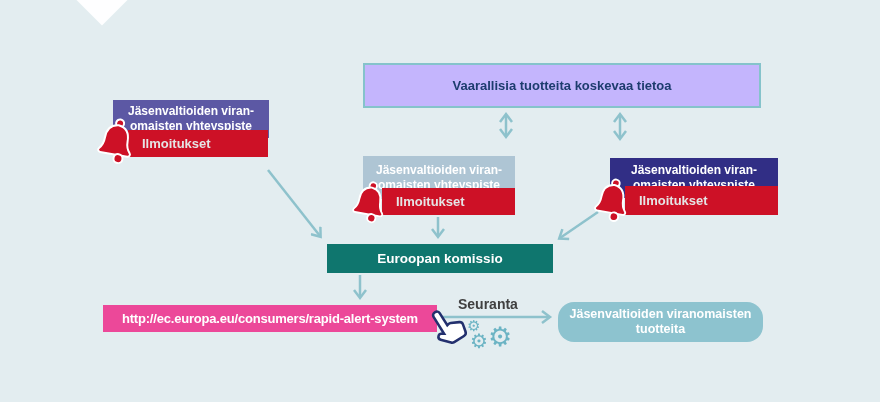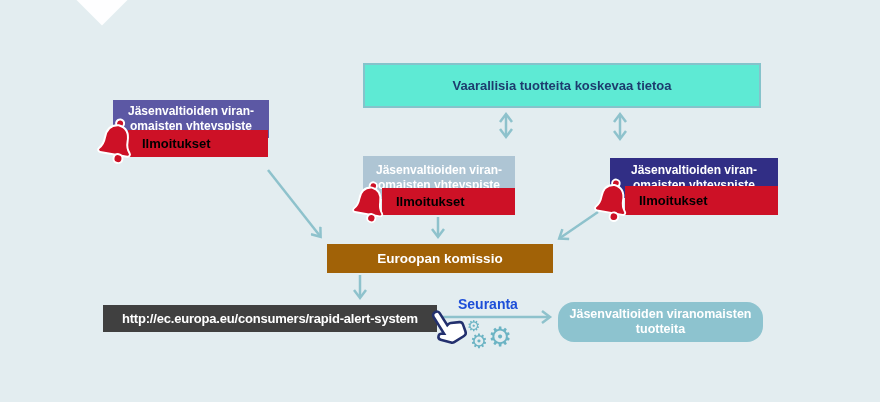--- a/index.html
+++ b/index.html
@@ -14,48 +14,48 @@
   }
   .arrows{position:absolute; left:0; top:0;}
   .arrows line{stroke:#8ec2cc; stroke-width:2.5;}
   .box{
     position:absolute; display:flex; flex-direction:column;
     align-items:center; justify-content:center; text-align:center;
     box-sizing:border-box;
   }
   .top-box{
     left:363px; top:63px; width:398px; height:45px;
-    background:#5eead4; border:2px solid #85c3cb;
+    background:#c4b5fd; border:2px solid #85c3cb;
     color:#1d3c6e; font-size:13px; font-weight:600; line-height:15px;
   }
   .cp{color:#ffffff; font-weight:bold; font-size:12px; line-height:15px;margin-top:16px;}
   .cp-left{left:113px; top:84px; width:156px; height:38px; background:#5c58a4;}
   .cp-middle{left:363px; top:140px; width:152px; height:43px; background:#aec5d4;}
   .cp-right{left:610px; top:142px; width:168px; height:40px; background:#312e85;}
   .badge{
     position:absolute; display:flex; align-items:center;
-    background:#cd1126; color:#000000; font-weight:bold; font-size:13px;
+    background:#cd1126; color:#e5e5e5; font-weight:bold; font-size:13px;
     box-sizing:border-box; padding-left:14px;
   }
   .badge-left{left:128px; top:130px; width:140px; height:27px;}
   .badge-middle{left:382px; top:188px; width:133px; height:27px;}
   .badge-right{left:625px; top:186px; width:153px; height:29px;}
   .bell{position:absolute; overflow:visible;}
   .commission{
     left:327px; top:244px; width:226px; height:29px;
-    background:#a16207; color:#ffffff; font-size:13.5px; font-weight:bold;
+    background:#0f766e; color:#ffffff; font-size:13.5px; font-weight:bold;
   }
   .url-box{
     left:103px; top:305px; width:334px; height:27px;
-    background:#404040; color:#ffffff; font-size:13px; font-weight:bold;
+    background:#ec4899; color:#ffffff; font-size:13px; font-weight:bold;
     letter-spacing:-0.2px; cursor:pointer;
   }
   .seuranta{
     position:absolute; left:458px; top:296px;
-    color:#1d4ed8; font-size:14px; font-weight:bold;
+    color:#404040; font-size:14px; font-weight:bold;
   }
   .gear{position:absolute; color:#6cb4c4; line-height:1;}
   .gear-small{left:467px; top:318px; font-size:15px;}
   .gear-medium{left:470px; top:331px; font-size:20px;}
   .gear-large{left:488px; top:324px; font-size:27px;}
   .network-pill{
     left:558px; top:302px; width:205px; height:40px; border-radius:16px;
     background:#8dc3cf; color:#ffffff; font-size:12.5px; font-weight:bold;
     line-height:15px;
   }

